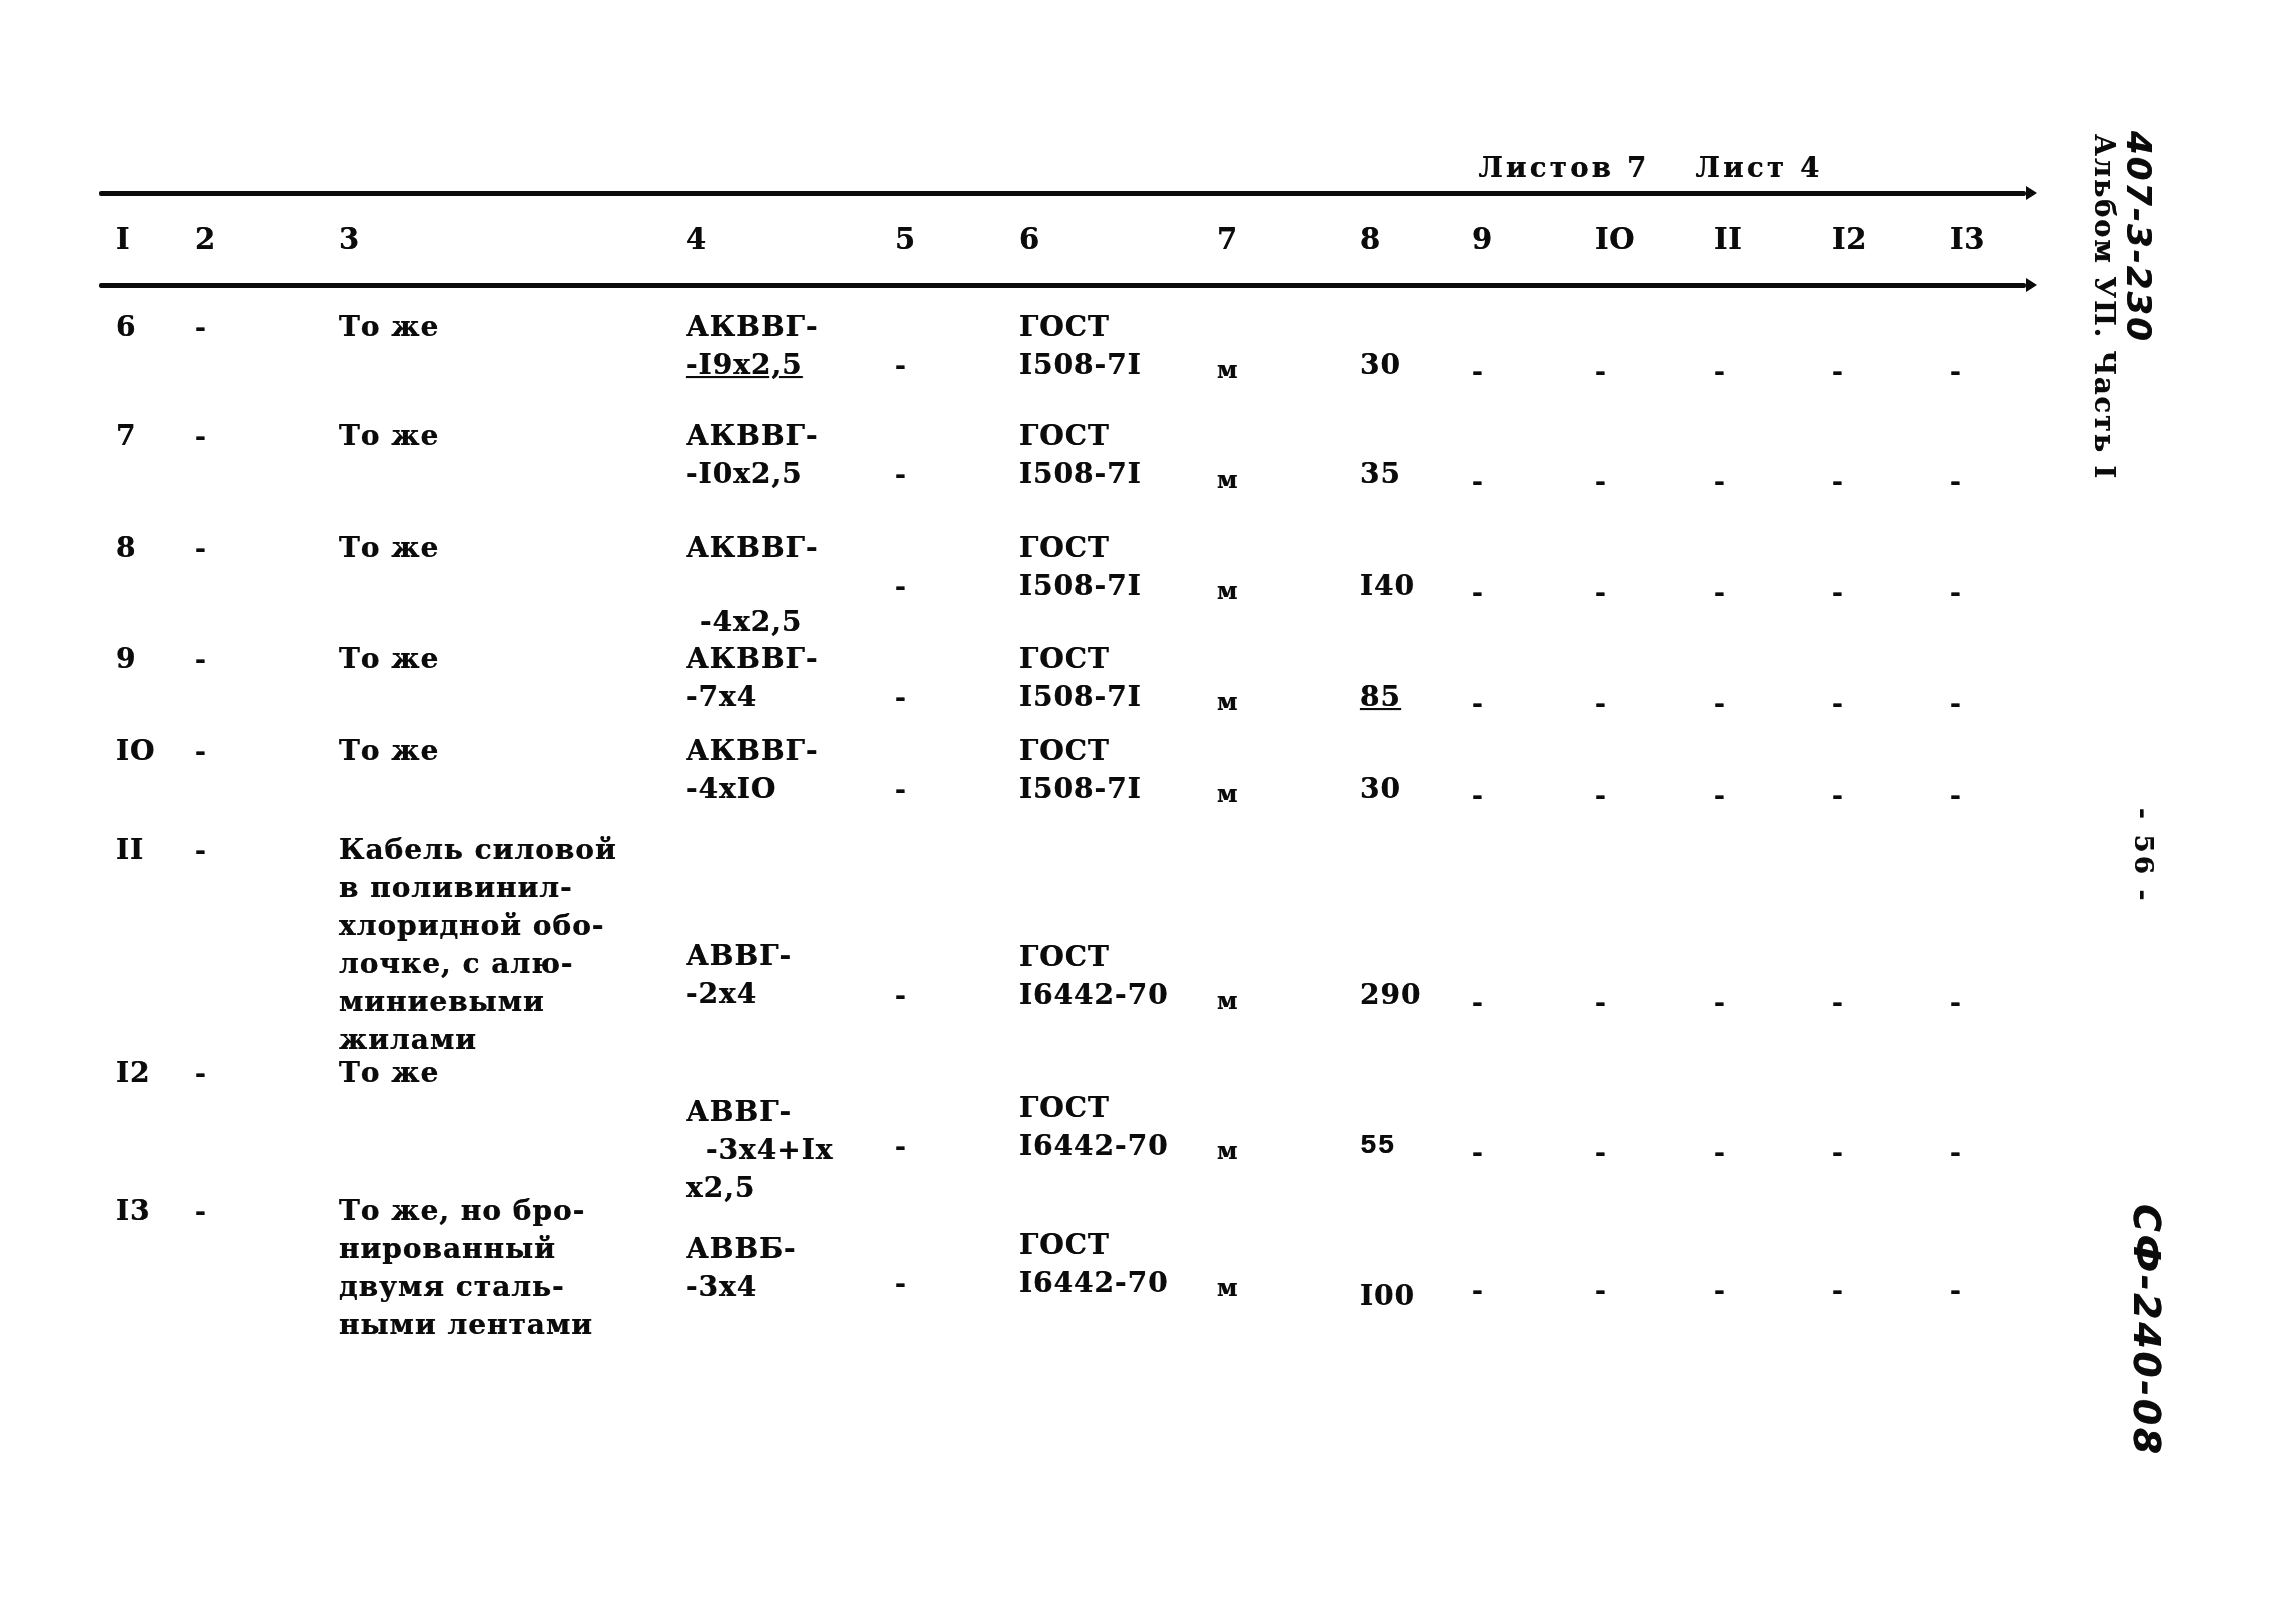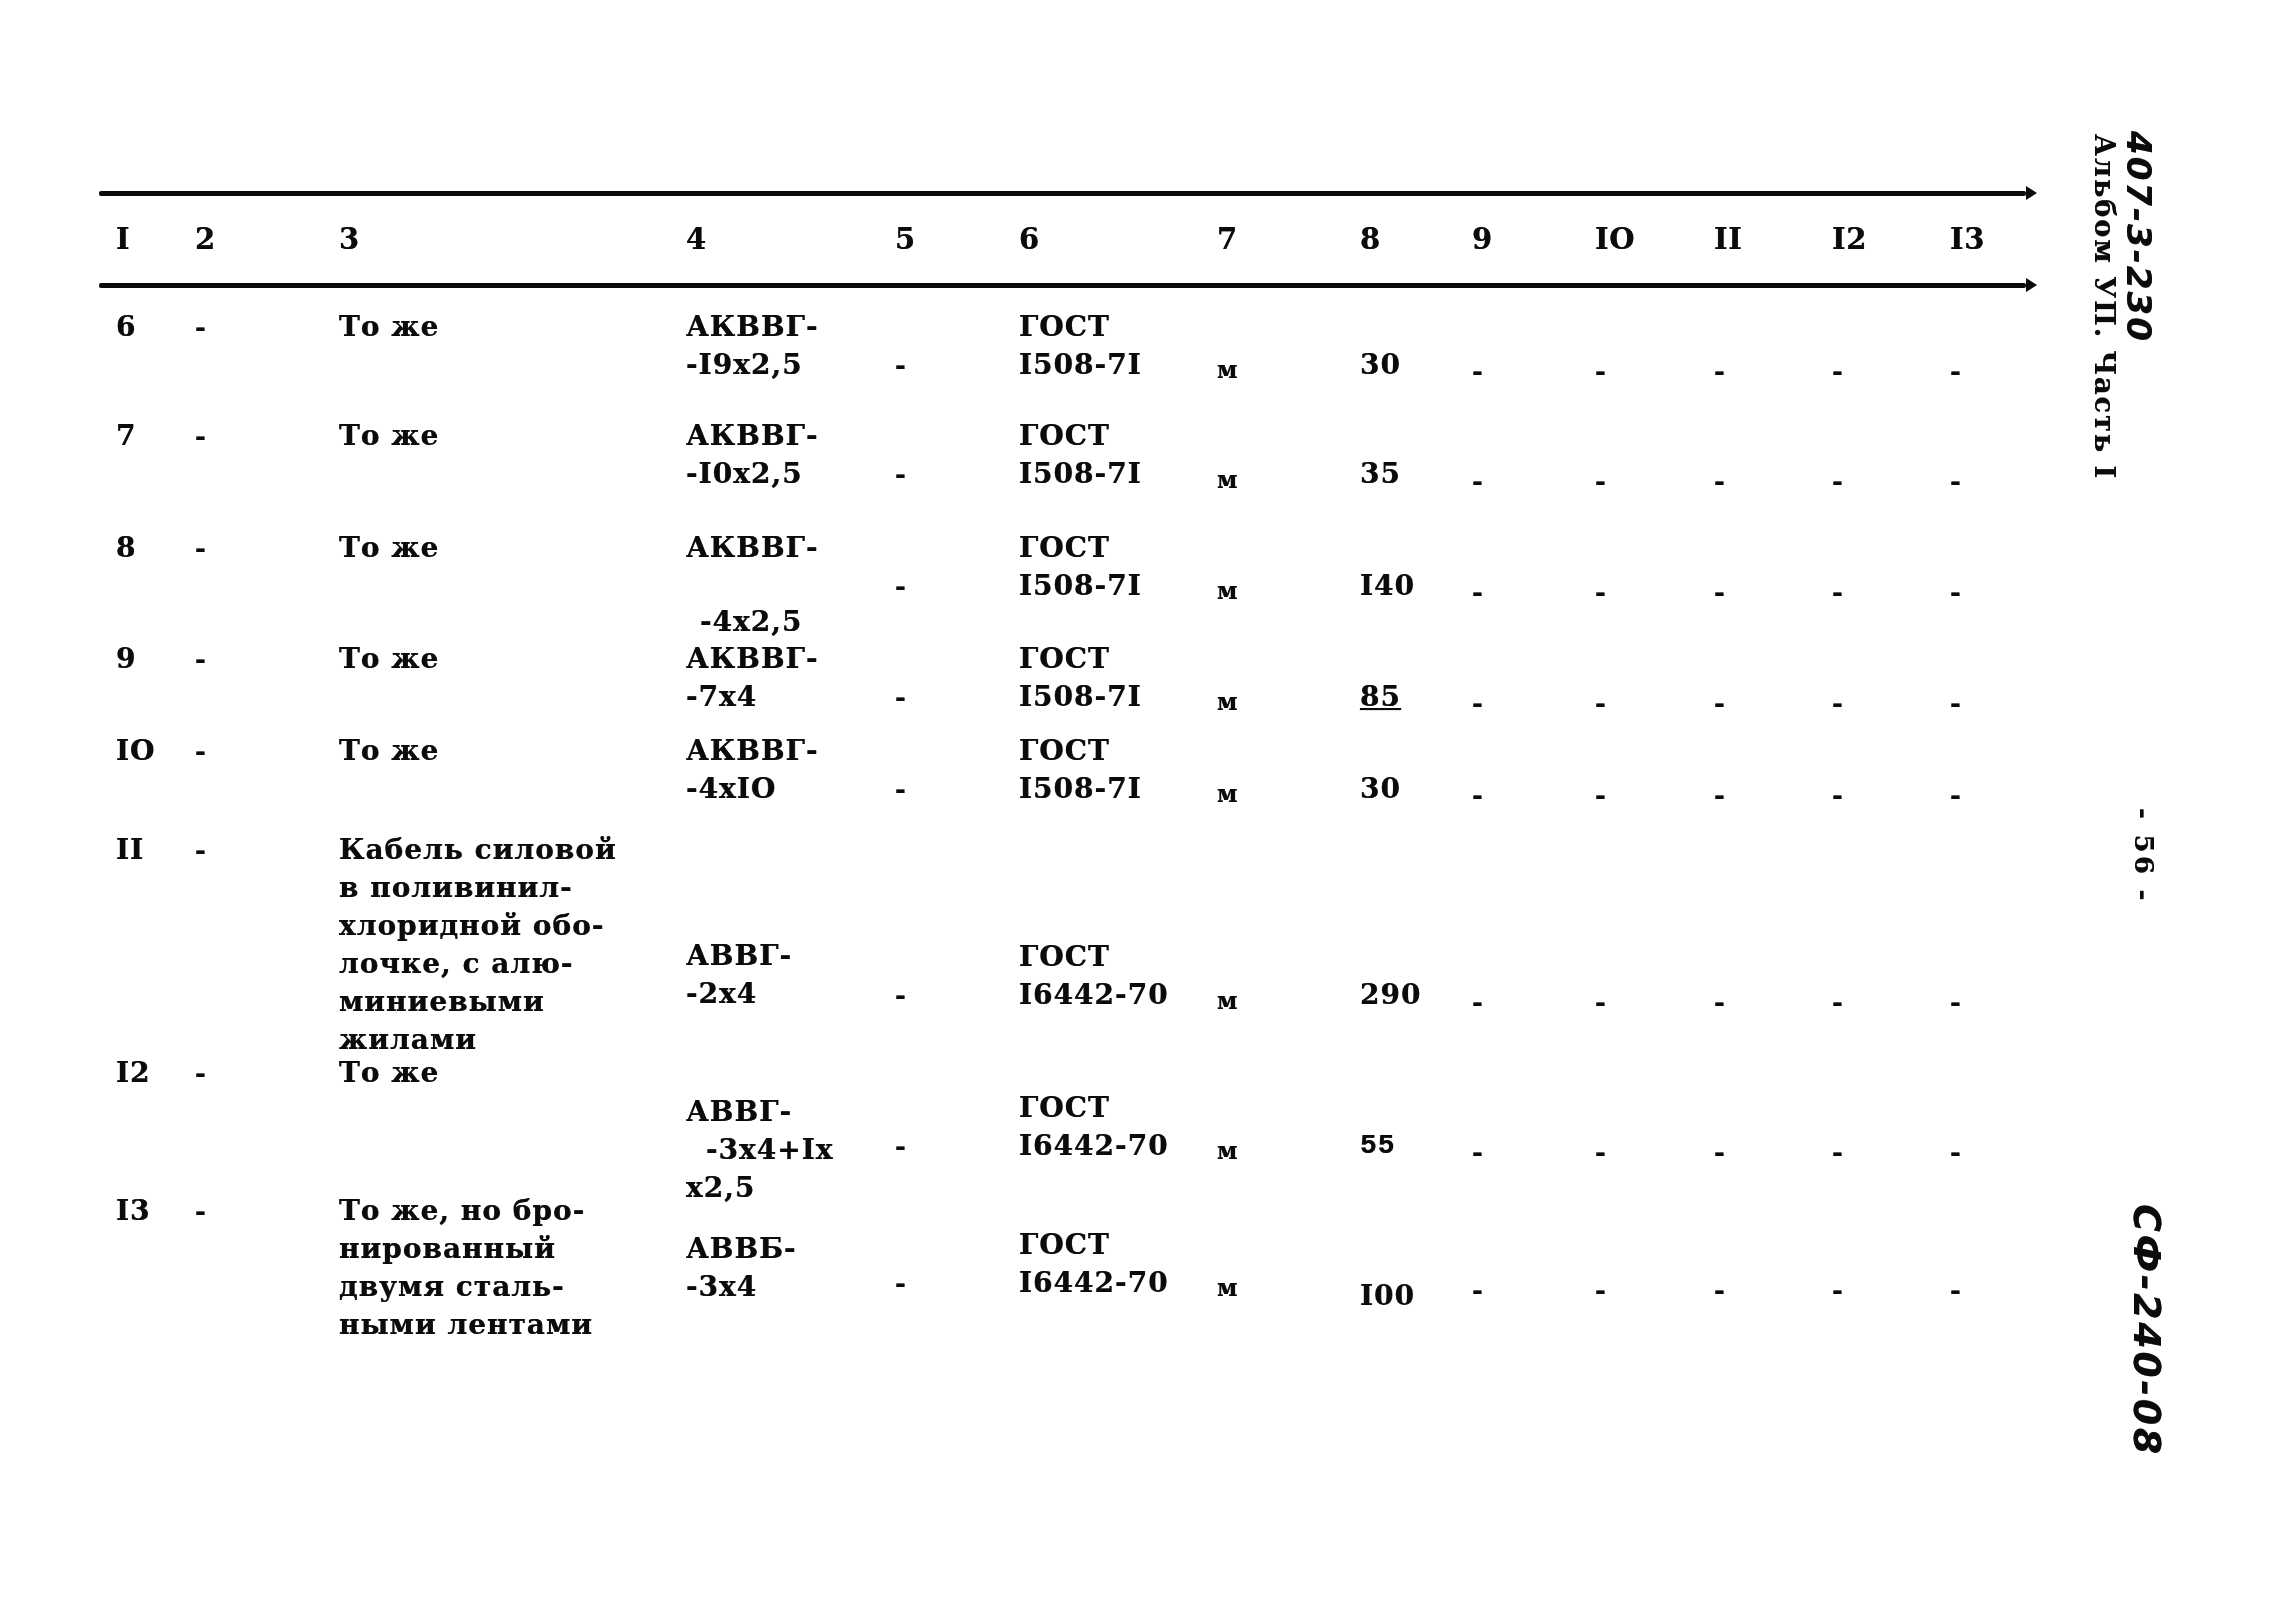--- a/index.html
+++ b/index.html
@@ -120,20 +120,23 @@
   }
 
   
   .ink { text-shadow: 0.3px 0 0 rgba(0,0,0,0.55), -0.3px 0.3px 0 rgba(0,0,0,0.35); }
 </style>
 </head>
 <body>
 
 <div id="page">
 
+  <div id="sheet-header" class="tw ink">
+    <span>Листов 7</span><span class="gap"></span><span>Лист 4</span>
+  </div>
 
   <div class="rule" id="rule-top"></div>
   <div class="rule" id="rule-bottom"></div>
 
   <div id="col-headers">
       <span class="col-num tw ink" style="left: 116px;">I</span>
       <span class="col-num tw ink" style="left: 195px;">2</span>
       <span class="col-num tw ink" style="left: 339px;">3</span>
       <span class="col-num tw ink" style="left: 686px;">4</span>
       <span class="col-num tw ink" style="left: 895px;">5</span>
@@ -146,21 +149,21 @@
       <span class="col-num tw ink" style="left: 1832px;">I2</span>
       <span class="col-num tw ink" style="left: 1950px;">I3</span>
     </div>
 
   <div id="table-body">
       <div class="row" style="top: 0px;">
         <div class="cell tw ink " style="left: 116px; top: 308px;">6</div>
         <div class="cell tw ink dash" style="left: 195px; top: 308px;">-</div>
         <div class="cell tw ink desc" style="left: 339px; top: 308px;">То же</div>
         <div class="cell tw ink " style="left: 686px; top: 308px;">АКВВГ-</div>
-        <div class="cell tw ink " style="left: 686px; top: 346px;">-I9x2,5</div>
+        <div class="cell tw ink " style="left: 686px; top: 346px; text-decoration: underline;">-I9x2,5</div>
         <div class="cell tw ink dash" style="left: 895px; top: 346px;">-</div>
         <div class="cell tw ink " style="left: 1019px; top: 308px;">ГОСТ</div>
         <div class="cell tw ink " style="left: 1019px; top: 346px;">I508-7I</div>
         <div class="cell tw ink" style="left: 1217px; top: 351px; font-size: 23.6px;">м</div>
         <div class="cell tw ink " style="left: 1360px; top: 346px;">30</div>
         <div class="cell tw ink dash" style="left: 1472px; top: 352px;">-</div>
         <div class="cell tw ink dash" style="left: 1595px; top: 352px;">-</div>
         <div class="cell tw ink dash" style="left: 1714px; top: 352px;">-</div>
         <div class="cell tw ink dash" style="left: 1832px; top: 352px;">-</div>
         <div class="cell tw ink dash" style="left: 1950px; top: 352px;">-</div>

